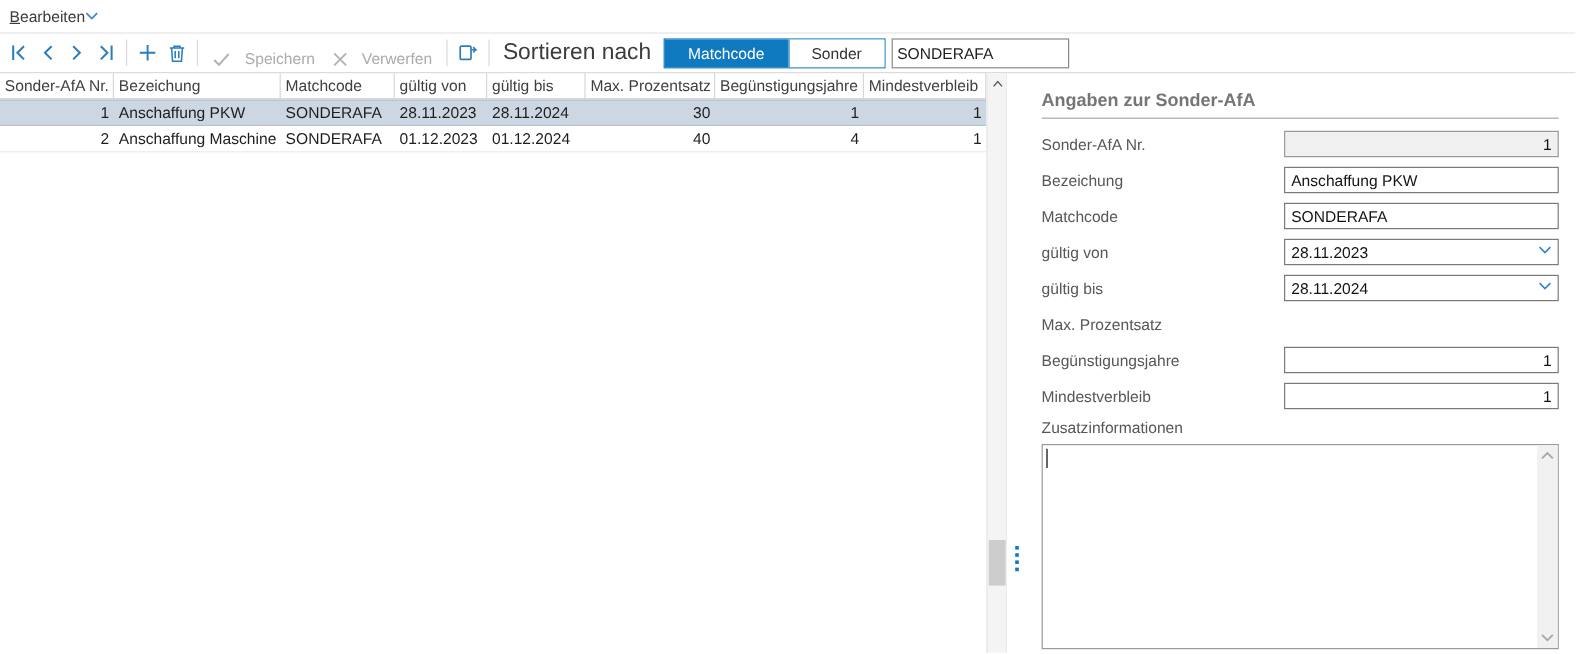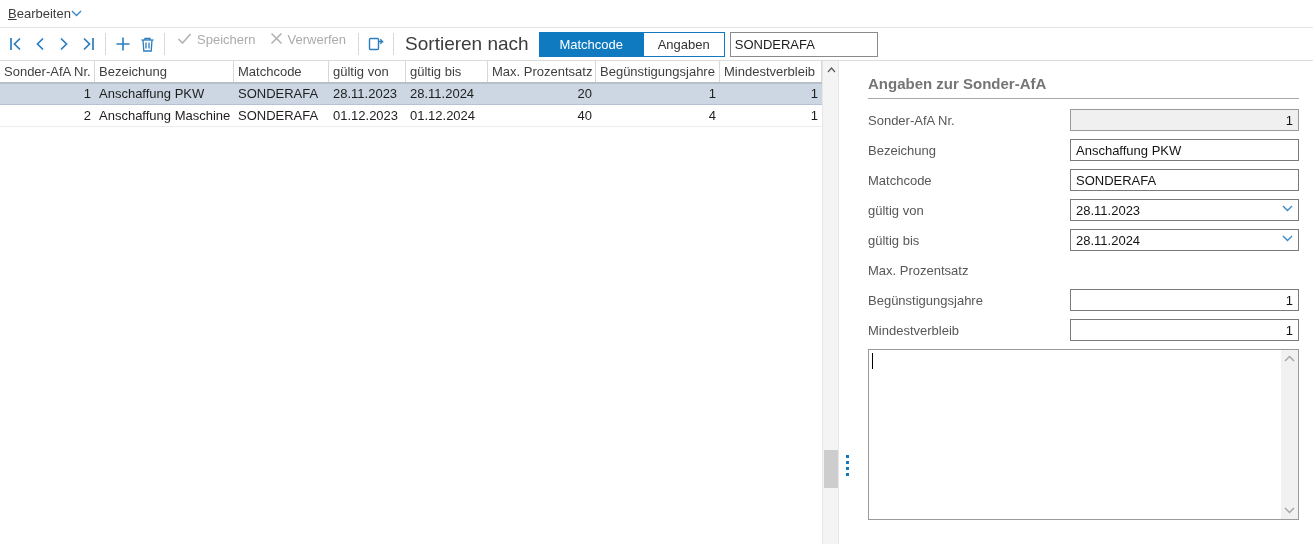--- a/index.html
+++ b/index.html
@@ -12,21 +12,21 @@
   .menu-item { display:flex; align-items:center; cursor:pointer; }
   .menu-label { font-size:13px; color:#3c3c3c; }
   .menu-label::first-letter { text-decoration:underline; }
 
   
   .toolbar { height:33px; display:flex; align-items:center; padding-left:4px;
              border-bottom:1px solid #dcdcdc; }
   .tb-btn { width:24px; height:24px; display:flex; align-items:center; justify-content:center;
             cursor:pointer; }
   .tb-sep { width:1px; height:22px; background:#d9d9d9; margin:0 5px; }
-  .tb-textbtn { display:flex; align-items:flex-start; gap:5px; padding:0 7px; height:24px;
+  .tb-textbtn { display:flex; align-items:flex-end; gap:12px; padding:0 7px; height:24px;
                 font-size:13px; color:#ababab; }
   .tb-label { font-size:19px; color:#3c3c3c; margin:0 10px 0 6px; }
   .segmented { display:flex; border:1px solid #0f7ac0; height:25px; }
   .seg { min-width:103px; padding:0 14px; display:flex; align-items:center; justify-content:center;
          font-size:13px; color:#333; background:#fff; cursor:pointer; }
   .seg.active { background:#0f7ac0; color:#fff; }
   .seg + .seg { border-left:1px solid #0f7ac0; min-width:80px; }
   .tb-input { width:148px; height:25px; margin-left:5px; border:1px solid #8a8a8a;
               font-family:"Liberation Sans",sans-serif; font-size:13px; padding:0 4px; color:#1e1e1e; }
 
@@ -151,21 +151,21 @@
   <div class="tb-btn">
     <svg class="ic" width="18" height="18" viewBox="0 0 18 18" fill="none" stroke="#2b7dbe" stroke-width="1.4">
       <rect x="2.5" y="3.5" width="9" height="11" rx="1"></rect>
       <path d="M11.5 6.5h4l-2.2-2.2M15.5 6.5l-2.2 2.2" stroke-width="1.3"></path>
     </svg>
   </div>
   <div class="tb-sep"></div>
   <span class="tb-label">Sortieren nach</span>
   <div class="segmented">
     <div class="seg active">Matchcode</div>
-    <div class="seg">Angaben</div>
+    <div class="seg">Sonder</div>
   </div>
   <input class="tb-input" value="SONDERAFA" style="">
 </div>
 
 <div class="main">
 
   <div class="table-panel">
     <div class="grid">
       <div class="g-row g-head">
         <div class="c c1">Sonder-AfA Nr.</div>
@@ -177,21 +177,21 @@
         <div class="c c7">Begünstigungsjahre</div>
         <div class="c c8">Mindestverbleib</div>
       </div>
       <div class="g-body">
         <div class="g-row selected">
           <div class="c c1 num">1</div>
           <div class="c c2">Anschaffung PKW</div>
           <div class="c c3">SONDERAFA</div>
           <div class="c c4">28.11.2023</div>
           <div class="c c5">28.11.2024</div>
-          <div class="c c6 num">20</div>
+          <div class="c c6 num">30</div>
           <div class="c c7 num">1</div>
           <div class="c c8 num">1</div>
         </div>
         <div class="g-row">
           <div class="c c1 num">2</div>
           <div class="c c2">Anschaffung Maschine</div>
           <div class="c c3">SONDERAFA</div>
           <div class="c c4">01.12.2023</div>
           <div class="c c5">01.12.2024</div>
           <div class="c c6 num">40</div>
@@ -278,20 +278,21 @@
       </div>
     </div>
 
     <div class="f-row">
       <span class="f-label">Mindestverbleib</span>
       <div class="f-input-wrap">
         <input class="f-input right" value="1" style="">
       </div>
     </div>
 
+    <div class="memo-label">Zusatzinformationen</div>
     <div class="memo">
       <span class="caret"></span>
       <div class="memo-scroll">
         <span class="up">
           <svg class="ic" width="11" height="7" viewBox="0 0 11 7">
               <path d="M1 6l4.5-4.5L10 6" fill="none" stroke="#a8a8a8" stroke-width="1.5"></path>
             </svg>
         </span>
         <span class="down">
           <svg class="ic" width="11" height="7" viewBox="0 0 11 7">

